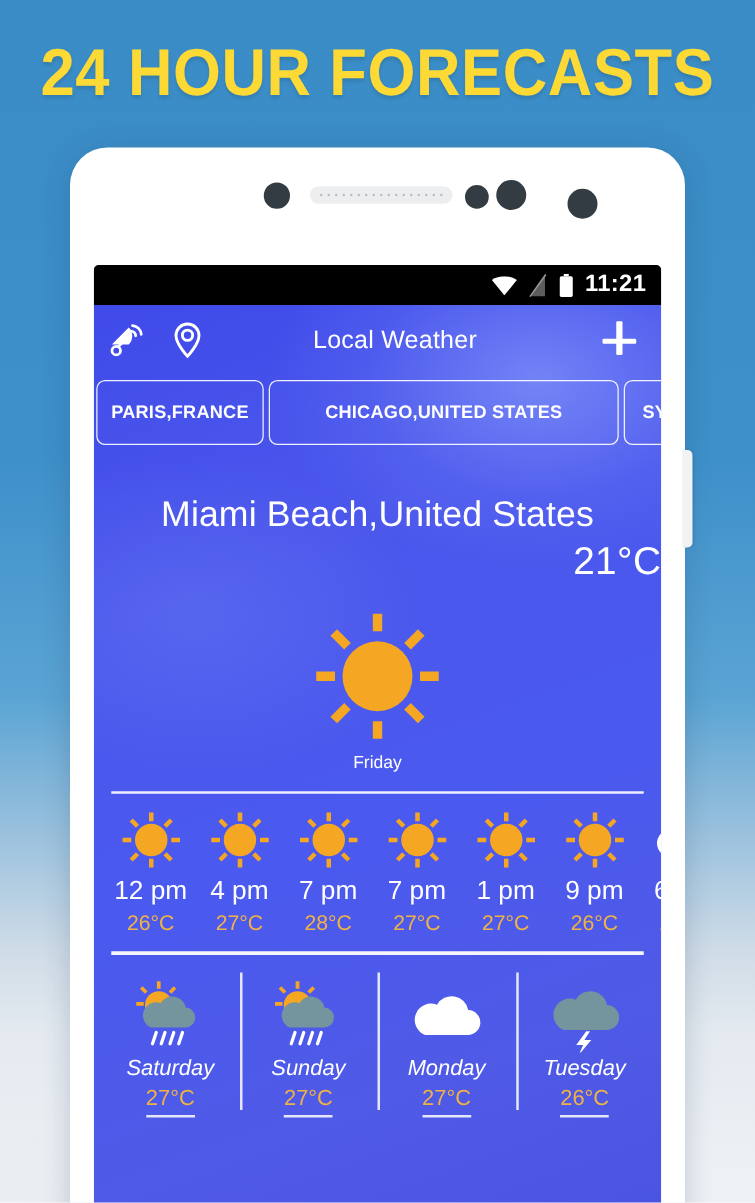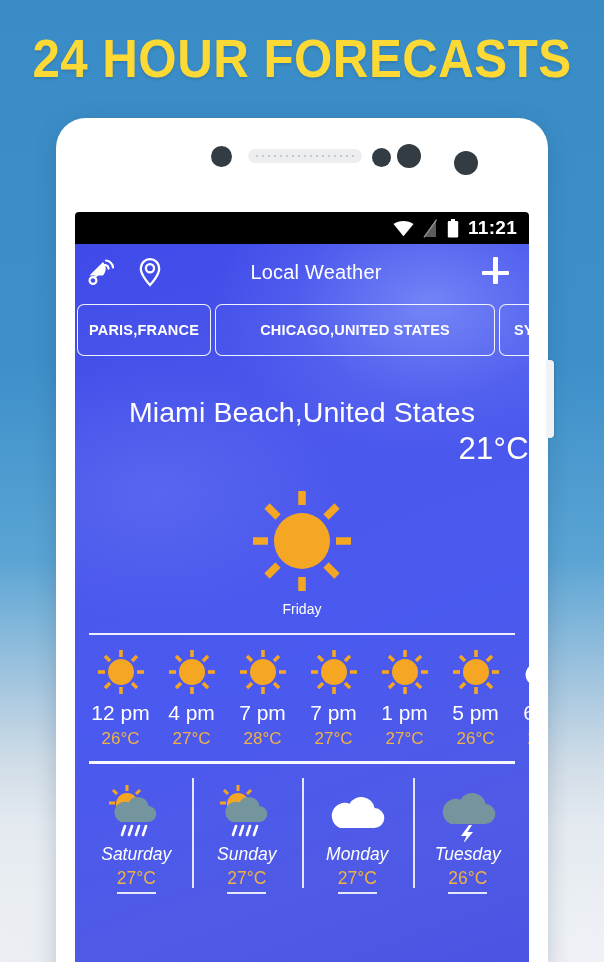--- a/index.html
+++ b/index.html
@@ -413,21 +413,21 @@
                   <line x1="3" y1="23" x2="10" y2="23"></line>
                   <line x1="42" y1="23" x2="49" y2="23"></line>
                   <line x1="10" y1="7" x2="15" y2="12"></line>
                   <line x1="37" y1="34" x2="42" y2="39"></line>
                   <line x1="10" y1="39" x2="15" y2="34"></line>
                   <line x1="37" y1="12" x2="42" y2="7"></line>
                 </g>
               <circle cx="26" cy="23" r="13" fill="#F5A623"></circle>
             </svg>
           </div>
-          <div class="hlabel">5 pm</div>
+          <div class="hlabel">9 pm</div>
           <div class="htemp">26°C</div>
         </div>
 
         <div class="hour">
           <div class="hicon">
             <svg viewBox="0 0 52 46" width="52" height="46">
               <path d="M12 36 h28 a8.6 8.6 0 0 0 0.6-17.2 a11.6 11.6 0 0 0-21.4-3.6 A8.8 8.8 0 0 0 12 36 Z" fill="#ffffff"></path>
             </svg>
           </div>
           <div class="hlabel">6 pm</div>

